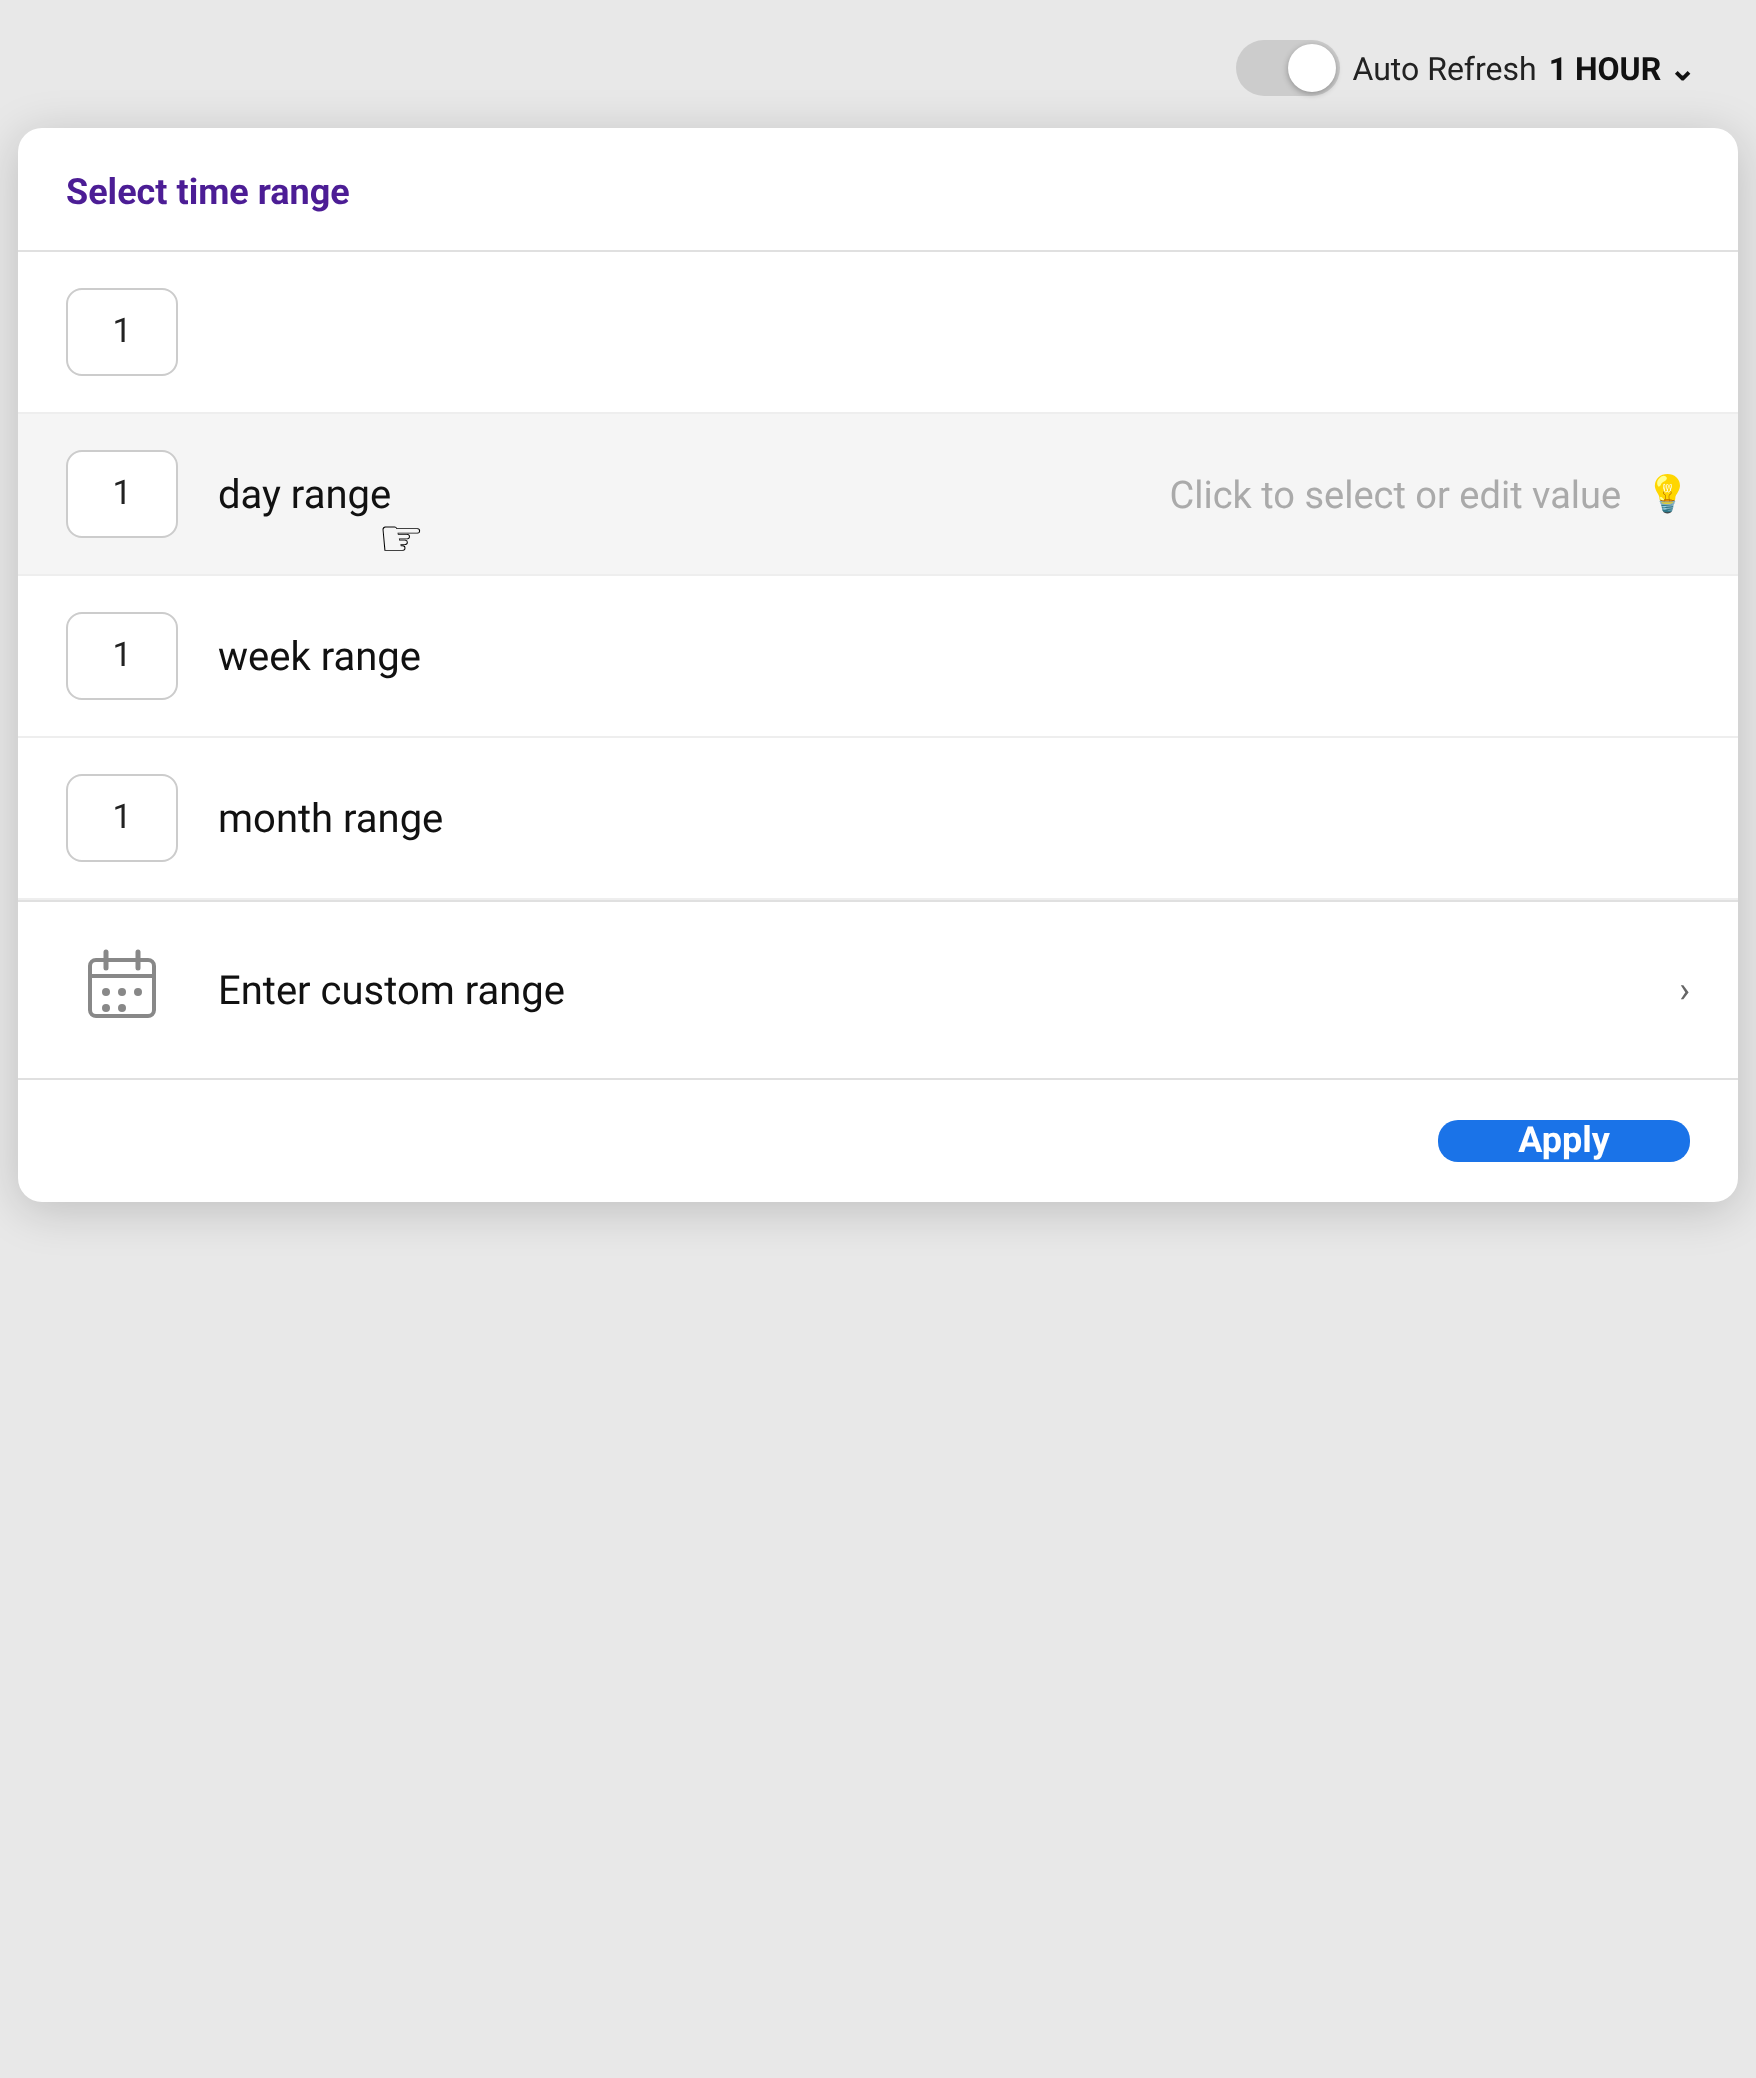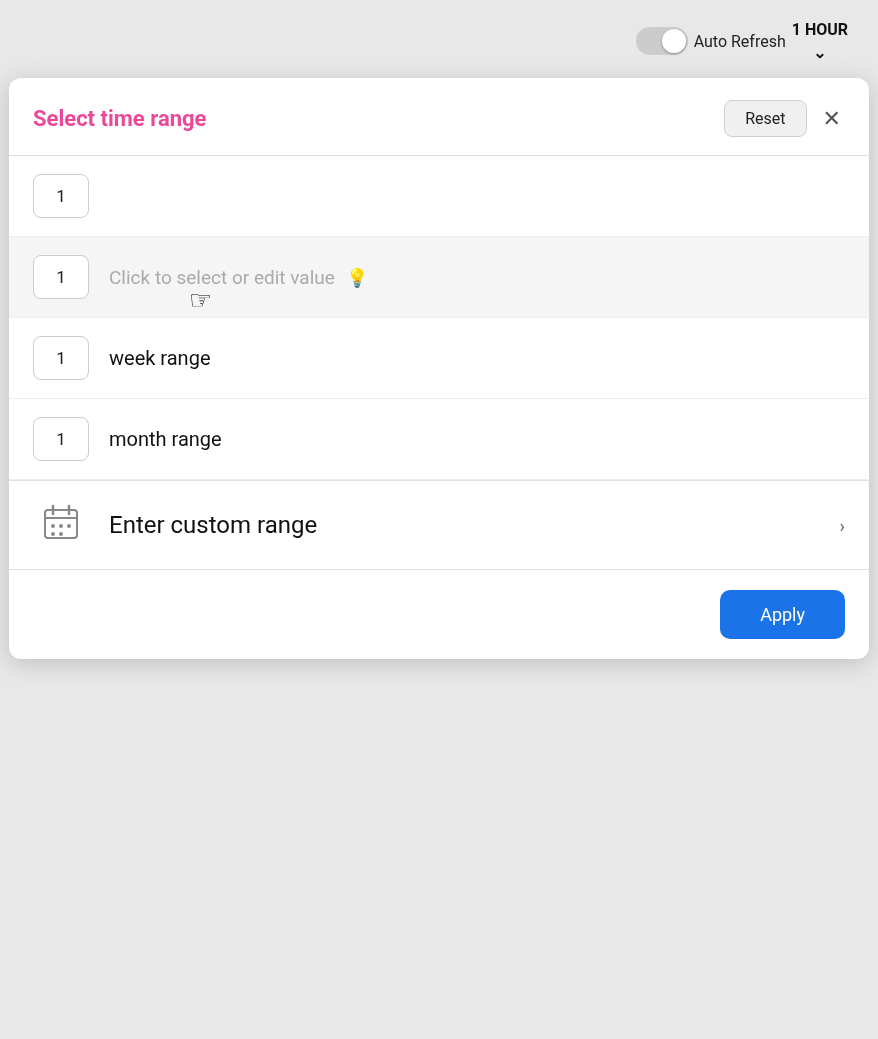--- a/index.html
+++ b/index.html
@@ -56,44 +56,43 @@
     }
 
     .hour-display {
       font-size: 16px;
       font-weight: 700;
       color: #111;
       display: flex;
       align-items: center;
       gap: 4px;
       cursor: pointer;
-      flex-direction: column;
     }
 
     
     .modal {
       width: 860px;
       background: white;
       border-radius: 12px;
       box-shadow: 0 4px 24px rgba(0,0,0,0.18);
       overflow: hidden;
     }
 
     .modal-header {
       display: flex;
       align-items: center;
       justify-content: space-between;
       padding: 22px 24px 18px 24px;
       border-bottom: 1px solid #e0e0e0;
     }
 
     .modal-title {
-      font-size: 22px;
+      font-size: 18px;
       font-weight: 700;
-      color: #ec4899;
+      color: #4c1d95;
     }
 
     .header-actions {
       display: flex;
       align-items: center;
       gap: 12px;
     }
 
     .reset-button {
       background: #f0f0f0;
@@ -189,21 +188,21 @@
       margin-right: 20px;
       flex-shrink: 0;
     }
 
     .calendar-icon {
       font-size: 26px;
       color: #777;
     }
 
     .custom-range-label {
-      font-size: 24px;
+      font-size: 20px;
       color: #111;
       font-weight: 400;
       flex: 1;
     }
 
     .chevron-right {
       font-size: 18px;
       color: #666;
     }
 
@@ -224,25 +223,25 @@
       color: #888888;
       cursor: pointer;
       padding: 12px 20px;
       font-weight: 400;
     }
 
     .apply-button {
       background: #1a73e8;
       border: none;
       border-radius: 10px;
-      padding: 14px 40px;
+      padding: 0 40px;
       font-size: 18px;
       color: white;
       cursor: pointer;
-      font-weight: 400;
+      font-weight: 700;
     }
 
     
     .cursor-hand {
       position: absolute;
       left: 180px;
       bottom: 2px;
       font-size: 26px;
       pointer-events: none;
       z-index: 10;
@@ -259,38 +258,35 @@
   <div class="hour-display">
     <span>1 HOUR</span>
     <span>⌄</span>
   </div>
 </div>
 
 <div class="modal">
 
   <div class="modal-header">
     <span class="modal-title">Select time range</span>
-    <div class="header-actions">
-      <button class="reset-button">Reset</button>
-      <button class="close-button">✕</button>
-    </div>
   </div>
 
   <div class="range-list">
 
     <div class="range-row">
       <div class="number-box">
         <span>1</span>
       </div>
     </div>
 
     <div class="range-row highlighted" style="position:relative;">
       <div class="number-box">
         <span>1</span>
       </div>
+      <span class="range-label">day range</span>
       <span class="hint-text">Click to select or edit value</span>
       <span class="hint-icon">💡</span>
 
       <div class="cursor-hand">☞</div>
     </div>
 
     <div class="range-row">
       <div class="number-box">
         <span>1</span>
       </div>

